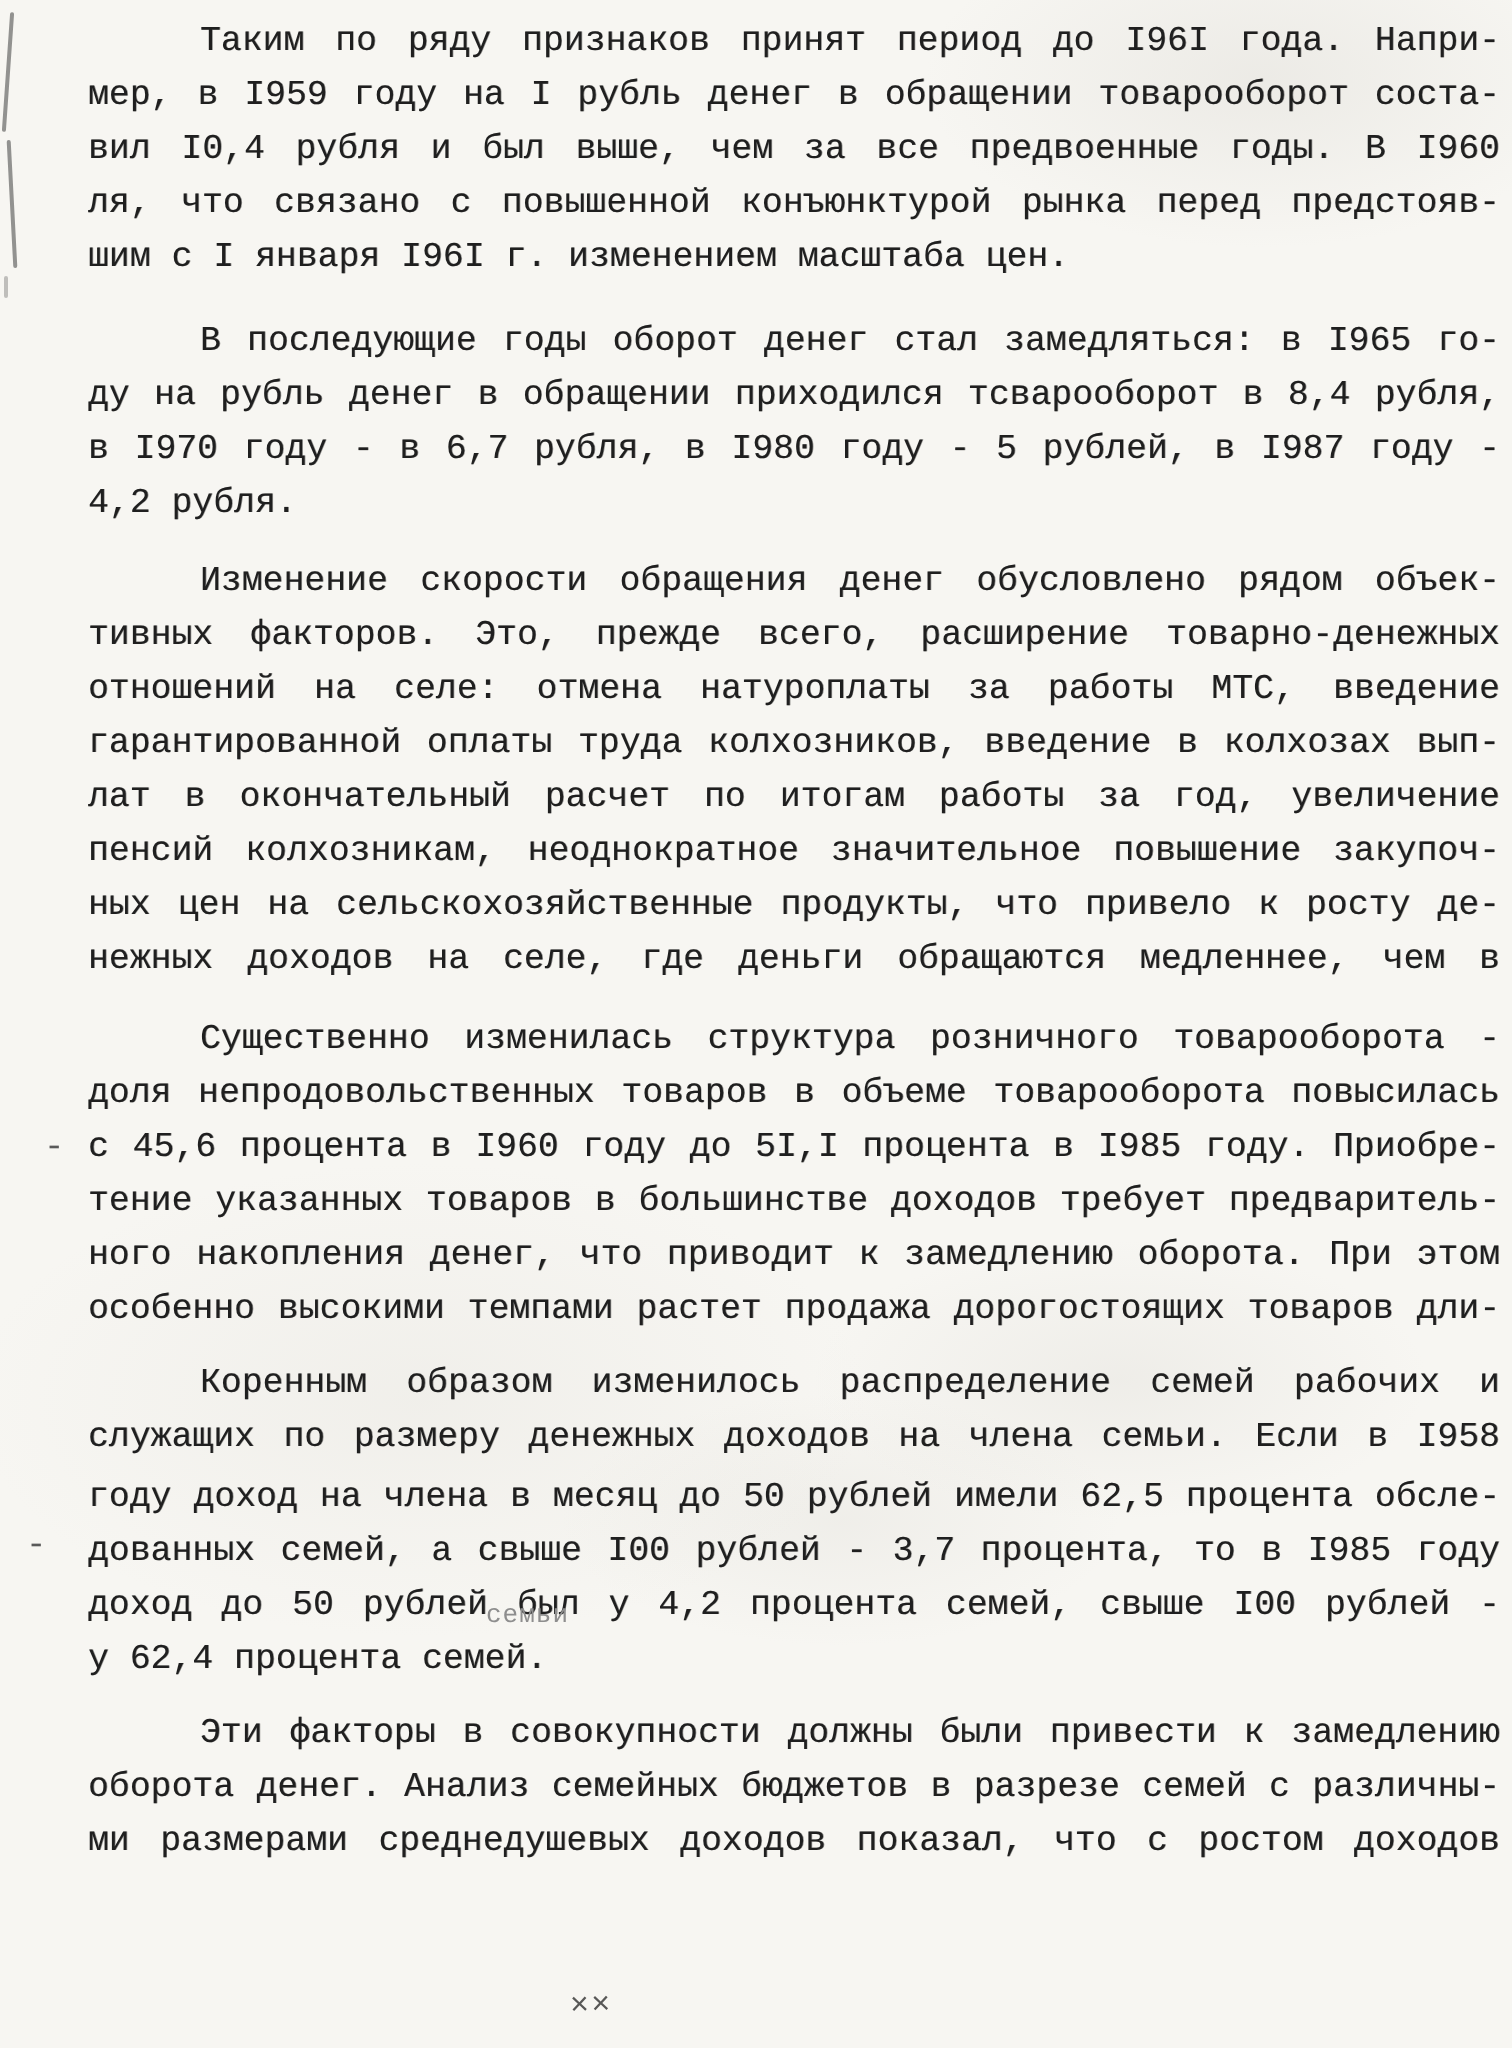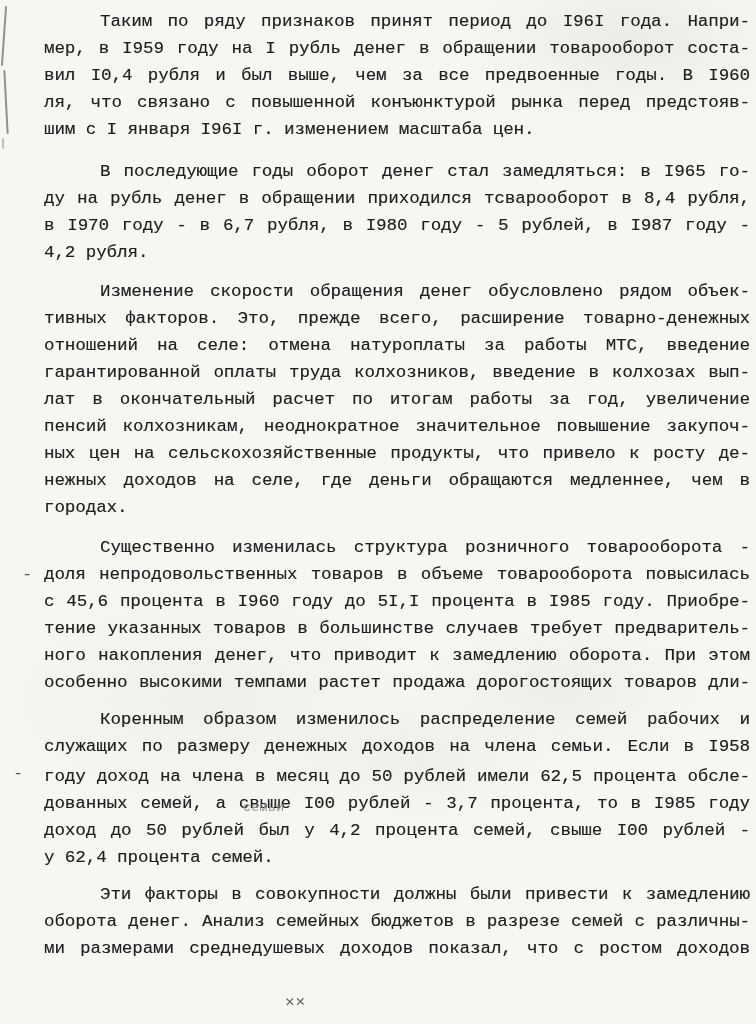--- a/index.html
+++ b/index.html
@@ -73,27 +73,26 @@
       </div>
       <div class="para">
         <div class="line first">Изменение скорости обращения денег обусловлено рядом объек-</div>
         <div class="line">тивных факторов. Это, прежде всего, расширение товарно-денежных</div>
         <div class="line">отношений на селе: отмена натуроплаты за работы МТС, введение</div>
         <div class="line">гарантированной оплаты труда колхозников, введение в колхозах вып-</div>
         <div class="line">лат в окончательный расчет по итогам работы за год, увеличение</div>
         <div class="line">пенсий колхозникам, неоднократное значительное повышение закупоч-</div>
         <div class="line">ных цен на сельскохозяйственные продукты, что привело к росту де-</div>
         <div class="line">нежных доходов на селе, где деньги обращаются медленнее, чем в</div>
-        <div class="line last">городах.</div>
       </div>
       <div class="para">
         <div class="line first">Существенно изменилась структура розничного товарооборота -</div>
         <div class="line">доля непродовольственных товаров в объеме товарооборота повысилась</div>
         <div class="line">с 45,6 процента в I960 году до 5I,I процента в I985 году. Приобре-</div>
-        <div class="line">тение указанных товаров в большинстве случаев требует предваритель-</div>
+        <div class="line">тение указанных товаров в большинстве доходов требует предваритель-</div>
         <div class="line">ного накопления денег, что приводит к замедлению оборота. При этом</div>
         <div class="line">особенно высокими темпами растет продажа дорогостоящих товаров дли-</div>
       </div>
       <div class="para">
         <div class="line first">Коренным образом изменилось распределение семей рабочих и</div>
         <div class="line">служащих по размеру денежных доходов на члена семьи. Если в I958</div>
         <div class="line">году доход на члена в месяц до 50 рублей имели 62,5 процента обсле-</div>
         <div class="line">дованных семей, а свыше I00 рублей - 3,7 процента, то в I985 году</div>
         <div class="line">доход до 50 рублей был у 4,2 процента семей, свыше I00 рублей -</div>
         <div class="line last">у 62,4 процента семей.</div>

